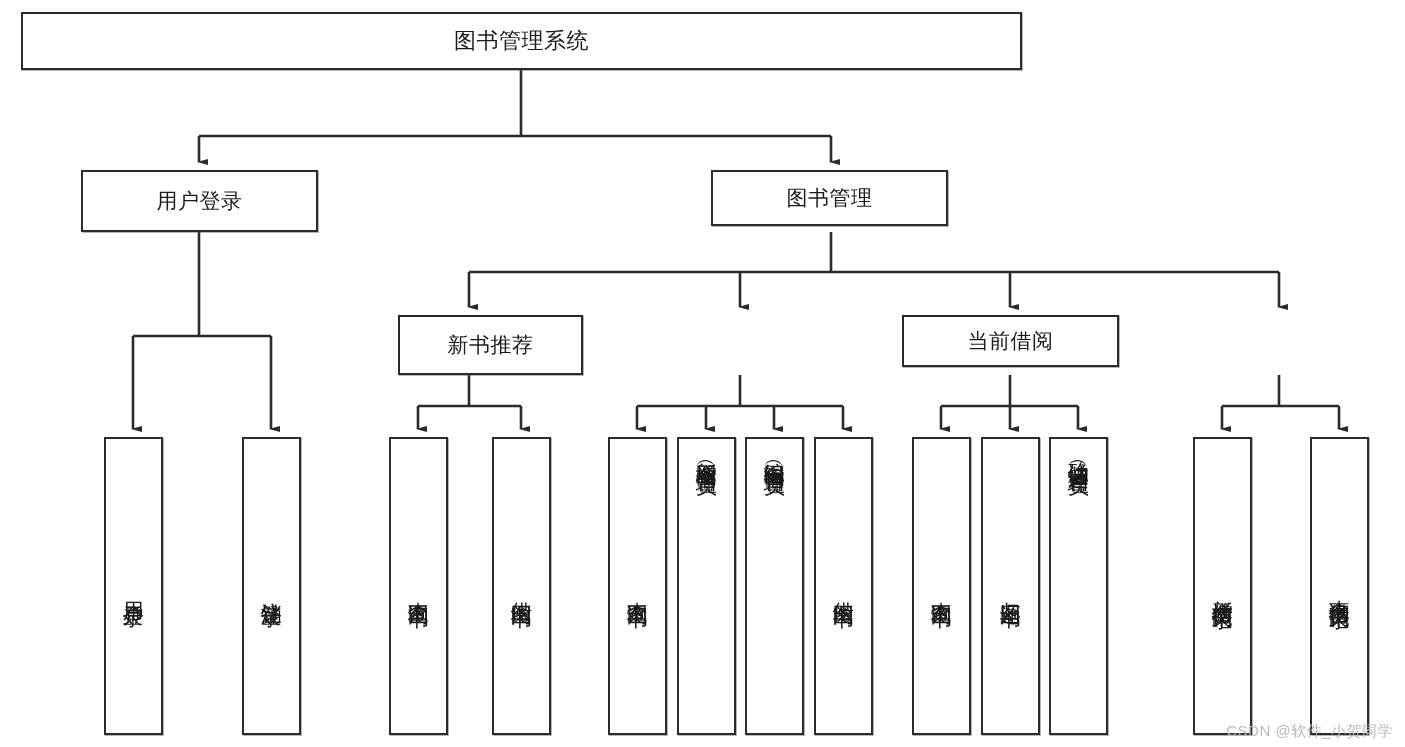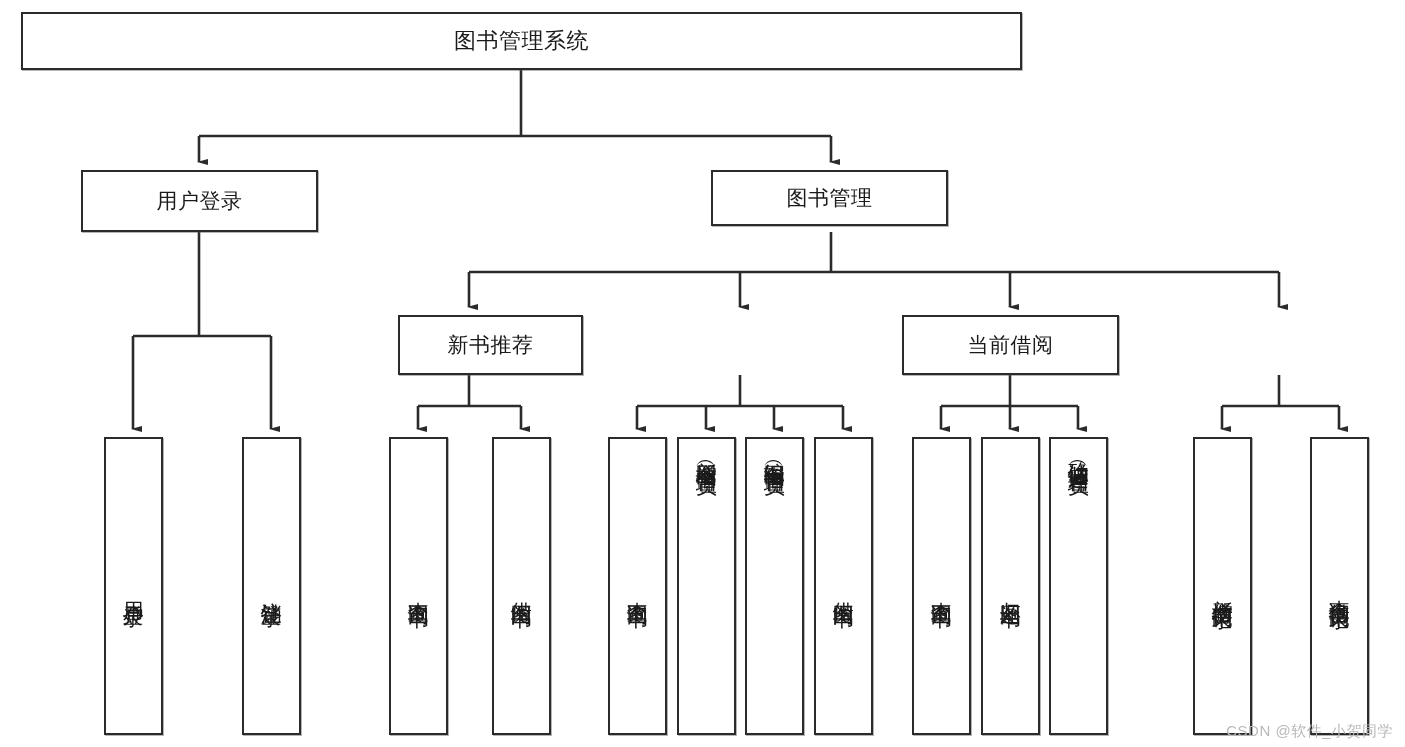--- a/index.html
+++ b/index.html
@@ -142,21 +142,21 @@
 
   <div class="node horizontal" style="left:711px; top:170px; width:237px; height:56px;">
     <span class="node-label">图书管理</span>
   </div>
 
   <div class="node horizontal" style="left:362px; top:315px; width:185px; height:60px;margin-left:36px;">
     <span class="node-label">新书推荐</span>
   </div>
 
 
-  <div class="node horizontal" style="left:902px; top:315px; width:217px; height:60px;">
+  <div class="node horizontal" style="left:902px; top:315px; width:217px; height:52px;">
     <span class="node-label">当前借阅</span>
   </div>
 
 
   <div class="node vertical centered" style="left:104px; top:437px; width:59px; height:298px;">
     <span class="node-label">用户登录</span>
   </div>
 
   <div class="node vertical centered" style="left:242px; top:437px; width:59px; height:298px;">
     <span class="node-label">注销登录</span>

